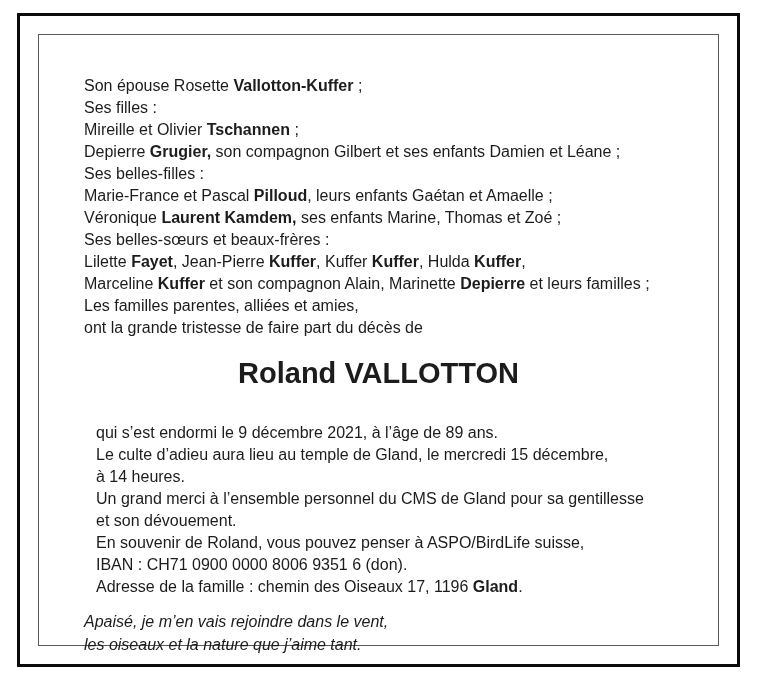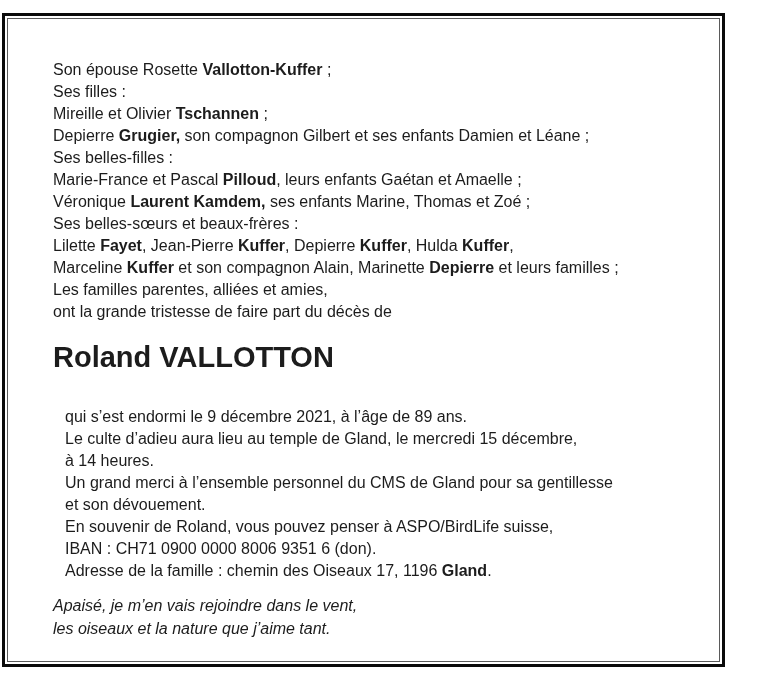--- a/index.html
+++ b/index.html
@@ -11,27 +11,27 @@
     position: relative;
     width: 763px;
     height: 685px;
     background: #ffffff;
     font-family: "Liberation Sans", sans-serif;
     color: #1c1c1c;
     overflow: hidden;
   }
   .frame-outer {
     position: absolute;
-    left: 2px;
+    left: 17px;
     top: 13px;
     width: 723px;
     height: 654px;
     box-sizing: border-box;
     border: 3px solid #0a0a0a;
-    padding: 2px;
+    padding: 18px;
   }
   .frame-inner {
     width: 100%;
     height: 100%;
     box-sizing: border-box;
     border: 1px solid #5a5a5a;
   }
   .content {
     box-sizing: border-box;
     padding: 40px 45px 0 45px;
@@ -41,21 +41,21 @@
   .line {
     white-space: nowrap;
   }
   .b {
     font-weight: bold;
   }
   .deceased-name {
     font-size: 29px;
     line-height: 34px;
     font-weight: bold;
-    text-align: left;
+    text-align: center;
     margin: 17px 0 32px 0;
   }
   .details-block {
     margin: 12px;
   }
   .epitaph-block {
     margin-top: 9px;
     margin-right: 22px;
     font-style: italic;
     line-height: 23px;
@@ -70,21 +70,21 @@
       <div class="content">
         <div class="family-block">
             <div class="line"><span>Son épouse Rosette </span><span class="b">Vallotton-Kuffer</span><span> ;</span></div>
             <div class="line"><span>Ses filles :</span></div>
             <div class="line"><span>Mireille et Olivier </span><span class="b">Tschannen</span><span> ;</span></div>
             <div class="line"><span>Depierre </span><span class="b">Grugier,</span><span> son compagnon Gilbert et ses enfants Damien et Léane ;</span></div>
             <div class="line"><span>Ses belles-filles :</span></div>
             <div class="line"><span>Marie-France et Pascal </span><span class="b">Pilloud</span><span>, leurs enfants Gaétan et Amaelle ;</span></div>
             <div class="line"><span>Véronique </span><span class="b">Laurent Kamdem,</span><span> ses enfants Marine, Thomas et Zoé ;</span></div>
             <div class="line"><span>Ses belles-sœurs et beaux-frères :</span></div>
-            <div class="line"><span>Lilette </span><span class="b">Fayet</span><span>, Jean-Pierre </span><span class="b">Kuffer</span><span>, Depierre </span><span class="b">Kuffer</span><span>, Hulda </span><span class="b">Kuffer</span><span>,</span></div>
+            <div class="line"><span>Lilette </span><span class="b">Fayet</span><span>, Jean-Pierre </span><span class="b">Kuffer</span><span>, Kuffer </span><span class="b">Kuffer</span><span>, Hulda </span><span class="b">Kuffer</span><span>,</span></div>
             <div class="line"><span>Marceline </span><span class="b">Kuffer</span><span> et son compagnon Alain, Marinette </span><span class="b">Depierre</span><span> et leurs familles ;</span></div>
             <div class="line"><span>Les familles parentes, alliées et amies,</span></div>
             <div class="line"><span>ont la grande tristesse de faire part du décès de</span></div>
           </div>
         <div class="deceased-name">Roland VALLOTTON</div>
         <div class="details-block">
             <div class="line"><span>qui s’est endormi le 9 décembre 2021, à l’âge de 89 ans.</span></div>
             <div class="line"><span>Le culte d’adieu aura lieu au temple de Gland, le mercredi 15 décembre,</span></div>
             <div class="line"><span>à 14 heures.</span></div>
             <div class="line"><span>Un grand merci à l’ensemble personnel du CMS de Gland pour sa gentillesse</span></div>

